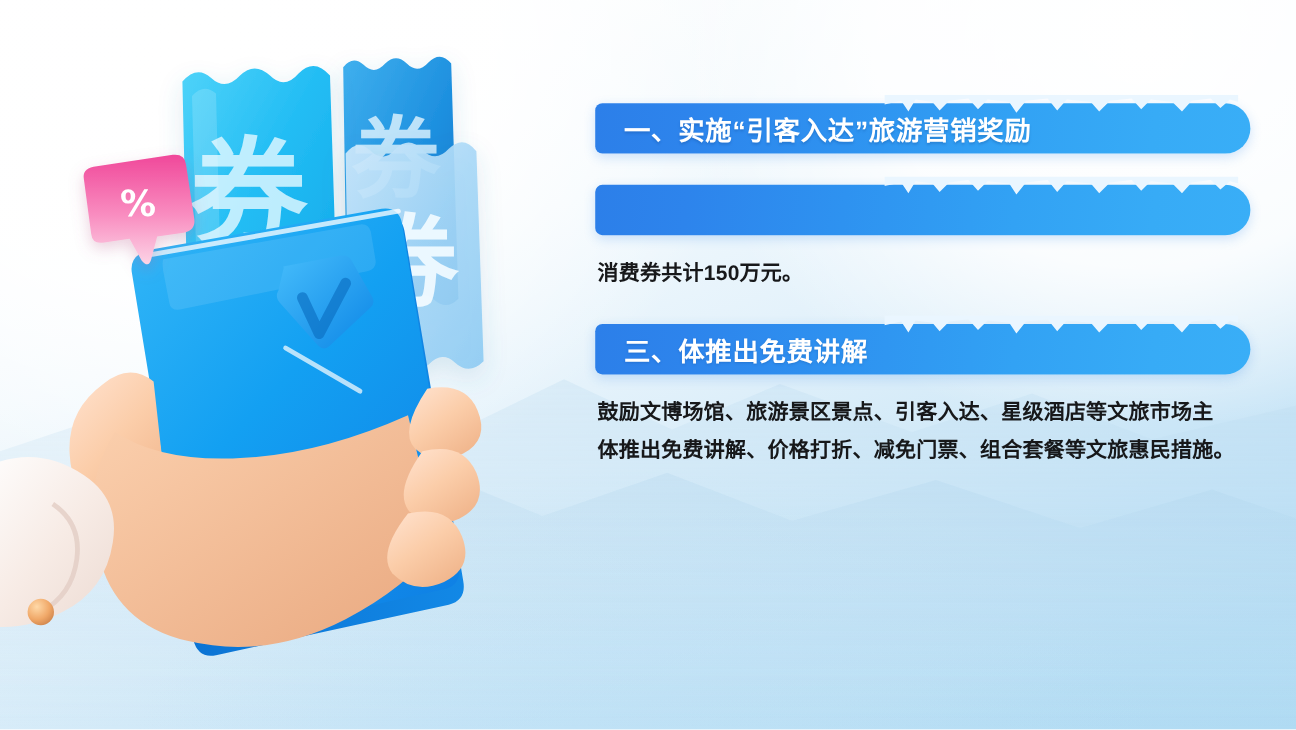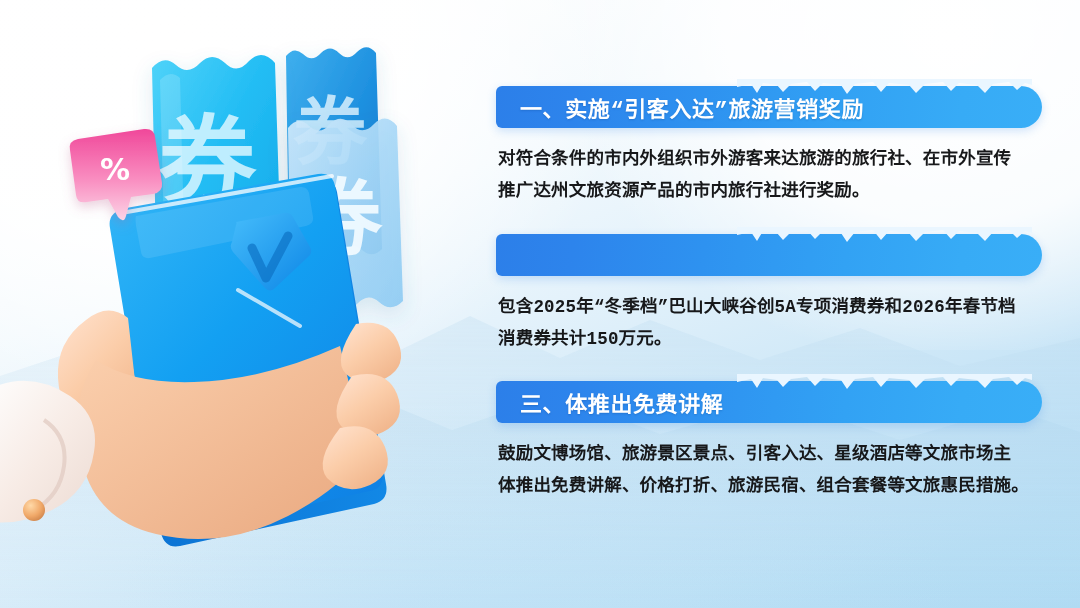--- a/index.html
+++ b/index.html
@@ -63,21 +63,20 @@
     left: 0; top: 0;
     width: 480px; height: 608px;
   }
 
   
   .content {
     position: absolute;
     left: 496px;
     top: 86px;
     width: 546px;
-    font-family: Liberation Mono, monospace;
   }
 
   .section { margin-bottom: 26px; }
   .section:last-child { margin-bottom: 0; }
 
   .bar {
     position: relative;
     height: 42px;
     border-radius: 6px 21px 21px 6px;
     background: linear-gradient(96deg, #2c7fe9 0%, #2d84ec 14%, #2e92f0 38%, #32a2f4 64%, #37abf6 85%, #39aef7 100%);
@@ -259,45 +258,40 @@
 
   <div class="content">
 
     <div class="section">
       <div class="bar">
         <svg class="bar-snow" viewBox="0 0 295 16" preserveAspectRatio="none">
           <path d="M0,8 L14,5 L20,14 L26,4 L40,6 L46,13 L54,5 L70,3 L78,12 L86,4 L104,6 L110,15 L118,5 L136,3 L144,13 L152,4 L172,6 L179,14 L188,5 L206,3 L214,12 L222,4 L240,6 L248,14 L256,5 L272,3 L280,11 L288,4 L295,6 L295,0 L0,0 Z" fill="#eaf6ff"></path>
         </svg>
         <span class="bar-title">一、实施“引客入达”旅游营销奖励</span>
       </div>
-      <div class="para">
-        <span class="para-line">对符合条件的市内外组织市外游客来达旅游的旅行社、在市外宣传</span>
-        <span class="para-line">推广达州文旅资源产品的市内旅行社进行奖励。</span>
-      </div>
     </div>
 
     <div class="section">
       <div class="bar">
         <svg class="bar-snow" viewBox="0 0 295 16" preserveAspectRatio="none">
           <path d="M0,8 L14,5 L20,14 L26,4 L40,6 L46,13 L54,5 L70,3 L78,12 L86,4 L104,6 L110,15 L118,5 L136,3 L144,13 L152,4 L172,6 L179,14 L188,5 L206,3 L214,12 L222,4 L240,6 L248,14 L256,5 L272,3 L280,11 L288,4 L295,6 L295,0 L0,0 Z" fill="#eaf6ff"></path>
         </svg>
       </div>
       <div class="para">
-        <span class="para-line">包含2025年“冬季档”巴山大峡谷创5A专项消费券和2026年春节档</span>
         <span class="para-line">消费券共计150万元。</span>
       </div>
     </div>
 
     <div class="section">
       <div class="bar">
         <svg class="bar-snow" viewBox="0 0 295 16" preserveAspectRatio="none">
           <path d="M0,8 L14,5 L20,14 L26,4 L40,6 L46,13 L54,5 L70,3 L78,12 L86,4 L104,6 L110,15 L118,5 L136,3 L144,13 L152,4 L172,6 L179,14 L188,5 L206,3 L214,12 L222,4 L240,6 L248,14 L256,5 L272,3 L280,11 L288,4 L295,6 L295,0 L0,0 Z" fill="#eaf6ff"></path>
         </svg>
         <span class="bar-title">三、体推出免费讲解</span>
       </div>
       <div class="para">
         <span class="para-line">鼓励文博场馆、旅游景区景点、引客入达、星级酒店等文旅市场主</span>
-        <span class="para-line">体推出免费讲解、价格打折、旅游民宿、组合套餐等文旅惠民措施。</span>
+        <span class="para-line">体推出免费讲解、价格打折、减免门票、组合套餐等文旅惠民措施。</span>
       </div>
     </div>
 
   </div>
 </div>
 
 </body></html>

